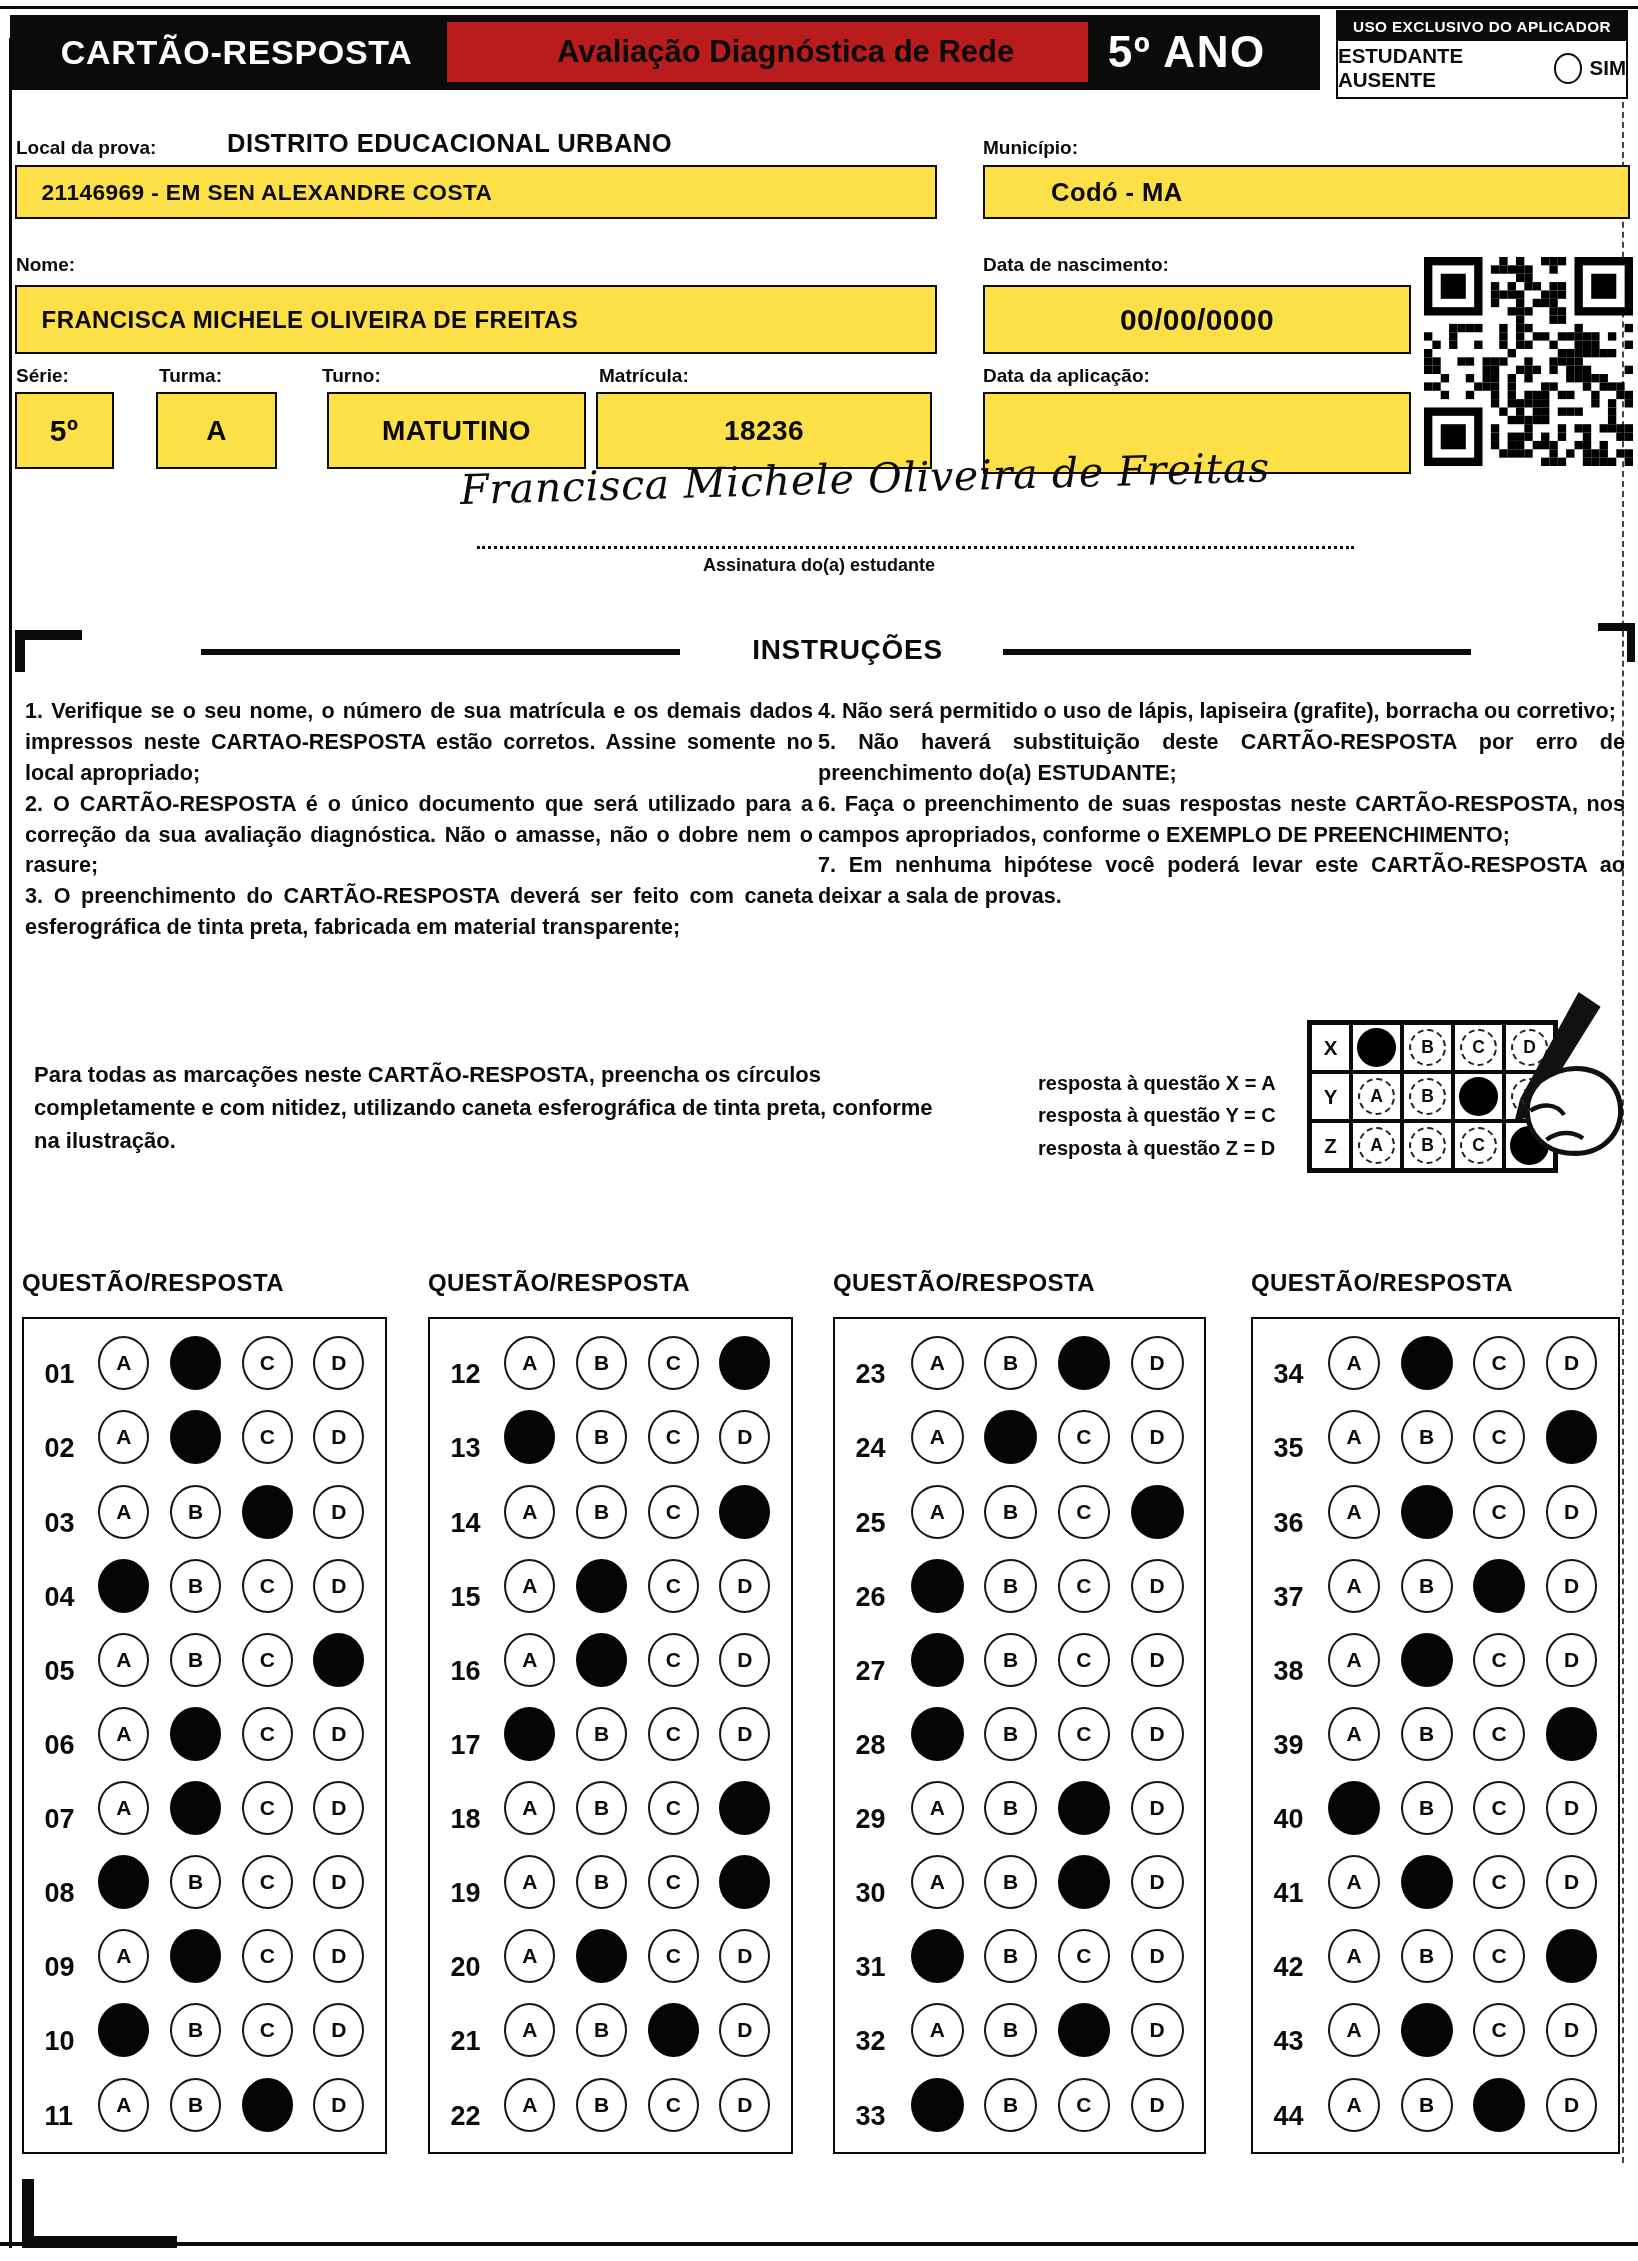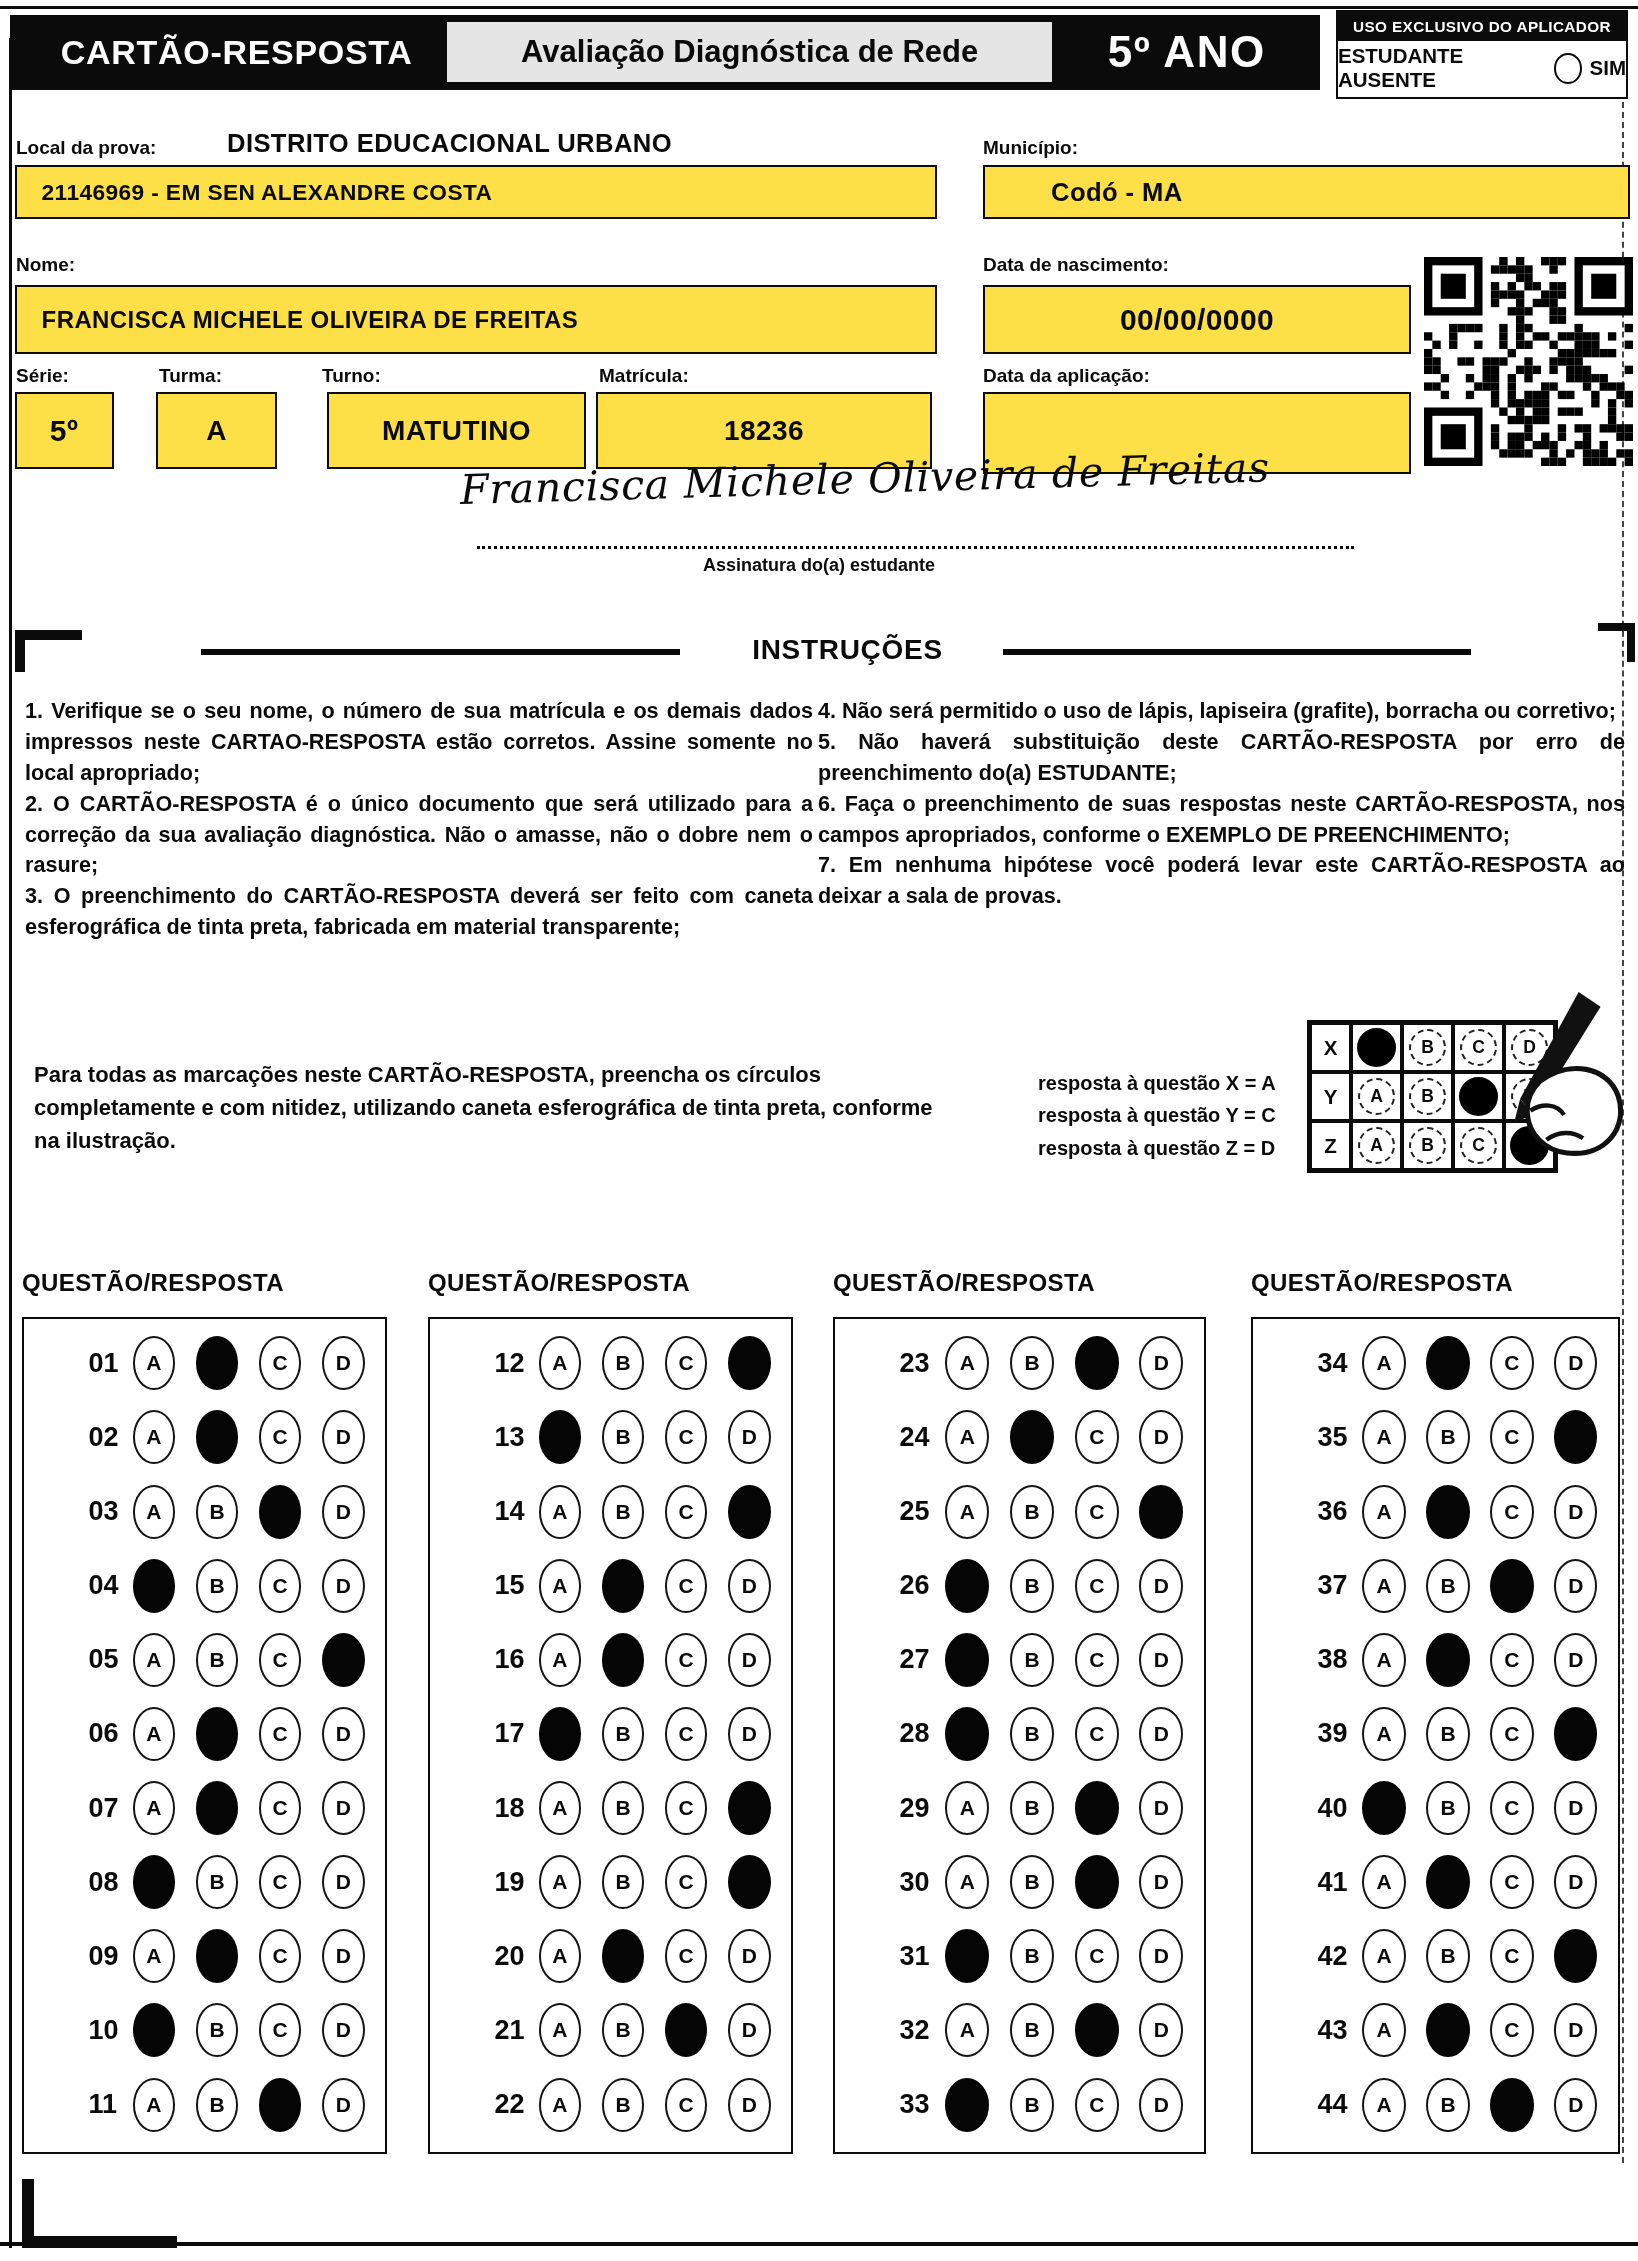--- a/index.html
+++ b/index.html
@@ -15,22 +15,22 @@
   .border-right{position:absolute;left:1622px;top:102px;width:0;height:2061px;border-left:2.2px dashed #444;}
   .corner{position:absolute;}
   .corner-mid-left{left:14.6px;top:630px;width:57px;height:32px;border-top:10.2px solid #0b0b0b;border-left:10.2px solid #0b0b0b;}
   .corner-mid-right{left:1598px;top:623px;width:29px;height:31px;border-top:8.8px solid #0b0b0b;border-right:8.8px solid #0b0b0b;}
   .corner-bottom-left{left:22px;top:2179px;width:143px;height:57px;border-left:12.4px solid #0b0b0b;border-bottom:12.4px solid #0b0b0b;}
 
   
   .banner{position:absolute;left:10.2px;top:14.6px;width:1310px;height:75px;background:#0b0b0b;}
   .banner-title{position:absolute;left:22px;top:0;width:409px;height:75px;display:flex;align-items:center;justify-content:center;
     color:#fff;font-size:34px;font-weight:bold;letter-spacing:0.7px;}
-  .banner-sub{position:absolute;left:437px;top:7.3px;width:605px;height:60px;background:#e5e5e5;display:flex;align-items:center;justify-content:center;
-    font-size:31px;font-weight:bold;color:#0b0b0b;}
+  .banner-sub{position:absolute;left:437px;top:7.3px;width:605px;height:60px;background:#b91c1c;display:flex;align-items:center;justify-content:center;
+    font-size:31px;font-weight:bold;color:#0b0b0b;padding-left:36px;}
   .banner-grade{position:absolute;left:1045px;top:0;width:263px;height:75px;display:flex;align-items:center;justify-content:center;
     color:#fff;font-size:44px;font-weight:bold;letter-spacing:1.5px;}
   .aplicador{position:absolute;left:1336px;top:10.2px;width:292px;height:89px;border:2.9px solid #0b0b0b;box-sizing:border-box;background:#fff;}
   .aplicador-bar{height:29px;background:#0b0b0b;color:#fff;display:flex;align-items:center;justify-content:center;
     font-size:15.3px;font-weight:bold;letter-spacing:0.4px;}
   .aplicador-row{height:54px;display:flex;align-items:center;justify-content:center;gap:7.3px;font-size:20.5px;font-weight:bold;}
   .absent-circle{width:31px;height:31px;border:2.9px solid #0b0b0b;border-radius:50%;box-sizing:border-box;background:#fff;}
 
   
   .flabel{position:absolute;font-size:19px;font-weight:bold;}
@@ -73,21 +73,21 @@
   .exlabel{font-size:20.5px;font-weight:bold;}
   .exbubble{width:37px;height:37px;border:2.2px dashed #222;border-radius:50%;display:flex;align-items:center;justify-content:center;
     font-size:17.5px;font-weight:bold;box-sizing:border-box;}
   .exbubble.filled{background:#000;border:2.2px solid #000;color:transparent;width:39px;height:39px;}
   .hand{position:absolute;left:1485px;top:992px;width:150px;height:179px;z-index:5;}
 
   
   .ahead{position:absolute;top:1269px;text-align:left;font-size:24px;font-weight:bold;letter-spacing:0.4px;}
   .abox{position:absolute;top:1317px;height:837px;border:2.9px solid #0b0b0b;box-sizing:border-box;background:#fff;
     display:flex;flex-direction:column;justify-content:space-around;padding:7.3px 0 10.2px 0;}
-  .arow{display:flex;align-items:center;padding-left:20.5px;margin-left:44px;}
+  .arow{display:flex;align-items:flex-end;padding-left:20.5px;}
   .qnum{width:57px;font-size:27px;font-weight:bold;}
   .bubble{width:54px;height:54px;border:2.2px solid #151515;border-radius:50%;box-sizing:border-box;
     display:flex;align-items:center;justify-content:center;font-size:21px;font-weight:bold;margin-right:20.5px;background:#fff;}
   .bubble.filled{background:#050505;border-color:#050505;color:transparent;}
 </style>
 </head>
 <body>
 
 <div class="sheet">
 

